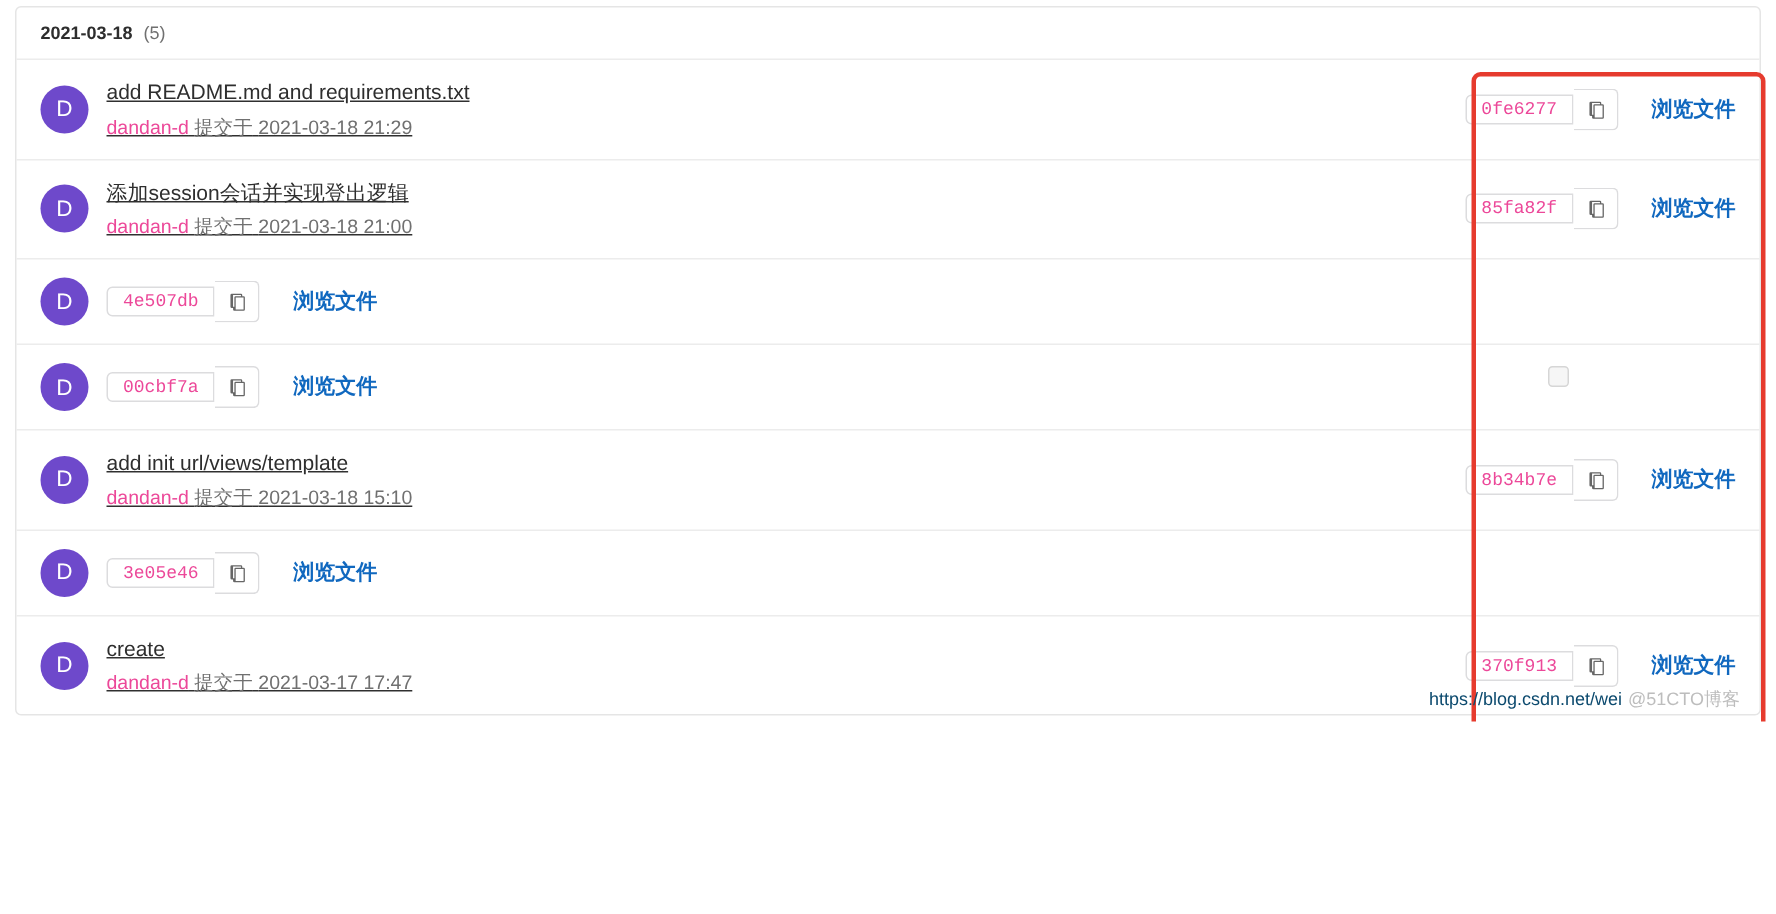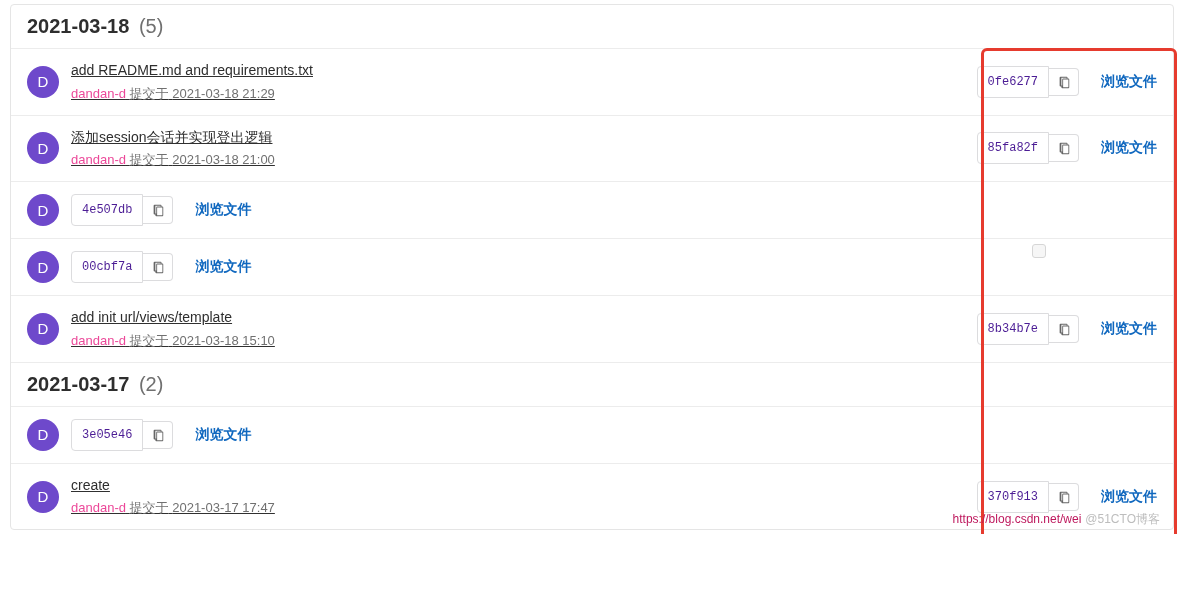--- a/index.html
+++ b/index.html
@@ -11,21 +11,21 @@
     padding: 4px 10px;
     width: 1184px;
   }
   .panel {
     border: 1px solid #e5e5e5;
     border-radius: 4px;
     background: #ffffff;
   }
   .group-header {
     padding: 10px 16px;
-    font-size: 20px;
+    font-size: 12px;
     color: #2e2e2e;
   }
   .group-header .date { font-weight: 600; color: #2e2e2e; }
   .group-header .count { color: #707070; margin-left: 4px; }
   .commit-row {
     display: flex;
     align-items: center;
     padding: 12px 16px;
     border-top: 1px solid #ececec;
   }
@@ -52,26 +52,26 @@
   }
   .commit-meta .author { color: #ec4899; }
   .commit-actions {
     display: flex;
     align-items: center;
     gap: 0;
   }
   .sha-badge {
     font-family: "SFMono-Regular", Consolas, "Liberation Mono", Menlo, monospace;
     font-size: 12px;
-    color: #4c1d95;
+    color: #ec4899;
     border: 1px solid #dcdcde;
     border-radius: 4px 0 0 4px;
     padding: 5px 10px;
     background: #ffffff;
-    height: 32px;
+    height: 20px;
     display: flex; align-items: center;
   }
   .copy-btn {
     border: 1px solid #dcdcde;
     border-left: none;
     border-radius: 0 4px 4px 0;
     width: 30px; height: 28px;
     display: flex; align-items: center; justify-content: center;
     background: #ffffff;
     cursor: pointer;
@@ -94,21 +94,21 @@
   }
   .container { position: relative; }
   .watermark {
     position: absolute;
     right: 14px;
     bottom: 2px;
     color: #bdbdbd;
     font-size: 12px;
     pointer-events: none;
   }
-  .watermark .faint { color: #be185d; margin-right: 4px; }
+  .watermark .faint { color: #0c4a6e; margin-right: 4px; }
   .small-tag {
     position: absolute;
     width: 14px; height: 14px;
     border: 1px solid #d6d6d6;
     border-radius: 3px;
     background: #f6f6f6;
   }
 </style>
 </head>
 <body>
@@ -204,24 +204,20 @@
         <span class="sha-badge">8b34b7e</span>
         <span class="copy-btn">
           <svg viewBox="0 0 16 16">
               <path d="M4 2h7a1 1 0 0 1 1 1v1h1a1 1 0 0 1 1 1v9a1 1 0 0 1-1 1H6a1 1 0 0 1-1-1v-1H4a1 1 0 0 1-1-1V3a1 1 0 0 1 1-1zm1 2v8h1V5a1 1 0 0 1 1-1h4V3H5v1zm2 1v9h6V5H7z"></path>
             </svg>
         </span>
         <span class="browse-link">浏览文件</span>
       </div>
     </div>
 
-    <div class="group-header" style="border-top:1px solid #ececec;">
-      <span class="date">2021-03-17</span>
-      <span class="count">(2)</span>
-    </div>
 
     <div class="commit-row">
       <div class="avatar">D</div>
       <div class="commit-actions">
         <span class="sha-badge">3e05e46</span>
         <span class="copy-btn">
           <svg viewBox="0 0 16 16">
               <path d="M4 2h7a1 1 0 0 1 1 1v1h1a1 1 0 0 1 1 1v9a1 1 0 0 1-1 1H6a1 1 0 0 1-1-1v-1H4a1 1 0 0 1-1-1V3a1 1 0 0 1 1-1zm1 2v8h1V5a1 1 0 0 1 1-1h4V3H5v1zm2 1v9h6V5H7z"></path>
             </svg>
         </span>

